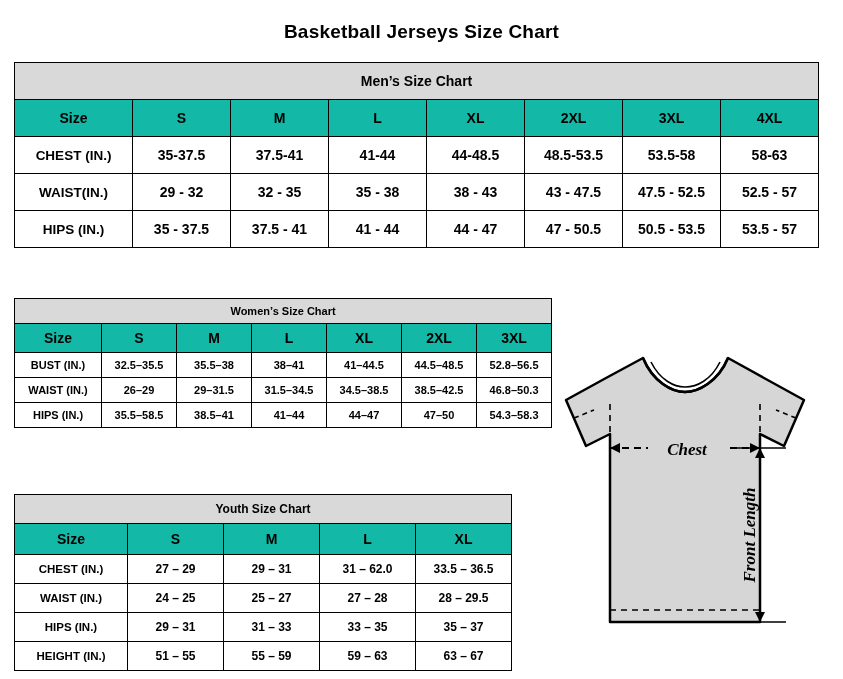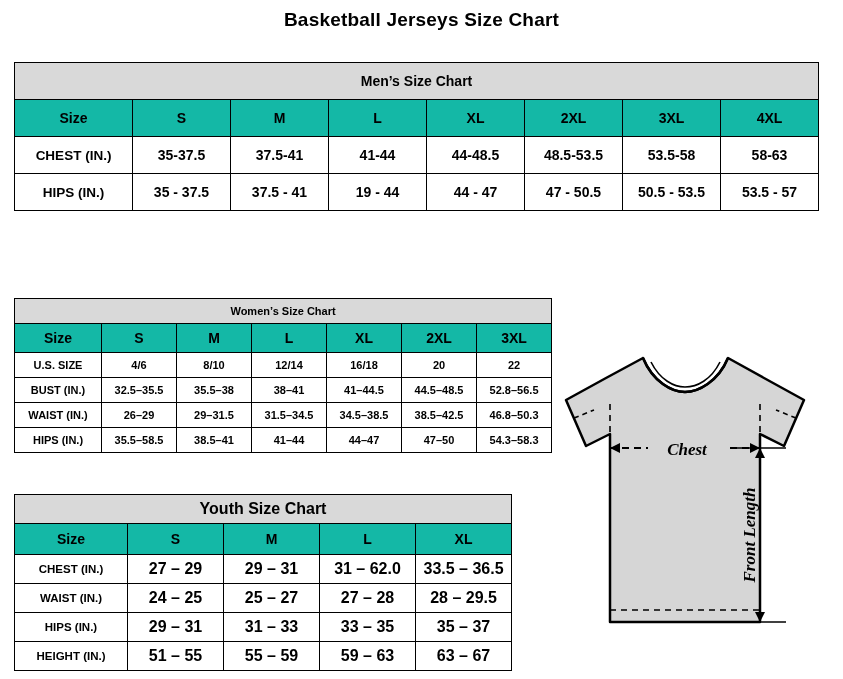--- a/index.html
+++ b/index.html
@@ -12,21 +12,21 @@
     background: #ffffff;
     font-family: "Liberation Sans", sans-serif;
     color: #000000;
     position: relative;
     overflow: hidden;
   }
   .page-title {
     text-align: center;
     font-size: 19px;
     font-weight: bold;
-    padding-top: 9px;
+    padding-top: 21px;
     letter-spacing: 0.2px;
   }
   table {
     border-collapse: collapse;
     table-layout: fixed;
   }
   table td, table th {
     border: 1px solid #000000;
     text-align: center;
     font-weight: bold;
@@ -82,21 +82,21 @@
 
   
   #youth-table {
     position: absolute;
     left: 14px;
     top: 494px;
     width: 497px;
   }
   #youth-table td {
     height: 18px;
-    font-size: 16px;
+    font-size: 12px;
     padding: 5px 1px;
   }
   #youth-table .sizerow td {
     font-size: 14px;
     padding: 6px 1px;
   }
   #youth-table .rowlabel {
     font-size: 11.5px;
   }
 
@@ -152,24 +152,34 @@
       <td class="rowlabel">CHEST (IN.)</td>
       <td>35-37.5</td>
       <td>37.5-41</td>
       <td>41-44</td>
       <td>44-48.5</td>
       <td>48.5-53.5</td>
       <td>53.5-58</td>
       <td>58-63</td>
     </tr>
     <tr>
+      <td class="rowlabel">WAIST(IN.)</td>
+      <td>29 - 32</td>
+      <td>32 - 35</td>
+      <td>35 - 38</td>
+      <td>38 - 43</td>
+      <td>43 - 47.5</td>
+      <td>47.5 - 52.5</td>
+      <td>52.5 - 57</td>
+    </tr>
+    <tr>
       <td class="rowlabel">HIPS (IN.)</td>
       <td>35 - 37.5</td>
       <td>37.5 - 41</td>
-      <td>19 - 44</td>
+      <td>41 - 44</td>
       <td>44 - 47</td>
       <td>47 - 50.5</td>
       <td>50.5 - 53.5</td>
       <td>53.5 - 57</td>
     </tr>
   </tbody>
 </table>
 
 <table id="womens-table">
   <colgroup>
@@ -186,29 +196,20 @@
       <td class="caption-cell" colspan="7">Women’s Size Chart</td>
     </tr>
     <tr class="sizerow">
       <td class="hdr-cell">Size</td>
       <td class="hdr-cell">S</td>
       <td class="hdr-cell">M</td>
       <td class="hdr-cell">L</td>
       <td class="hdr-cell">XL</td>
       <td class="hdr-cell">2XL</td>
       <td class="hdr-cell">3XL</td>
-    </tr>
-    <tr>
-      <td class="rowlabel">U.S. SIZE</td>
-      <td>4/6</td>
-      <td>8/10</td>
-      <td>12/14</td>
-      <td>16/18</td>
-      <td>20</td>
-      <td>22</td>
     </tr>
     <tr>
       <td class="rowlabel">BUST  (IN.)</td>
       <td>32.5–35.5</td>
       <td>35.5–38</td>
       <td>38–41</td>
       <td>41–44.5</td>
       <td>44.5–48.5</td>
       <td>52.8–56.5</td>
     </tr>

